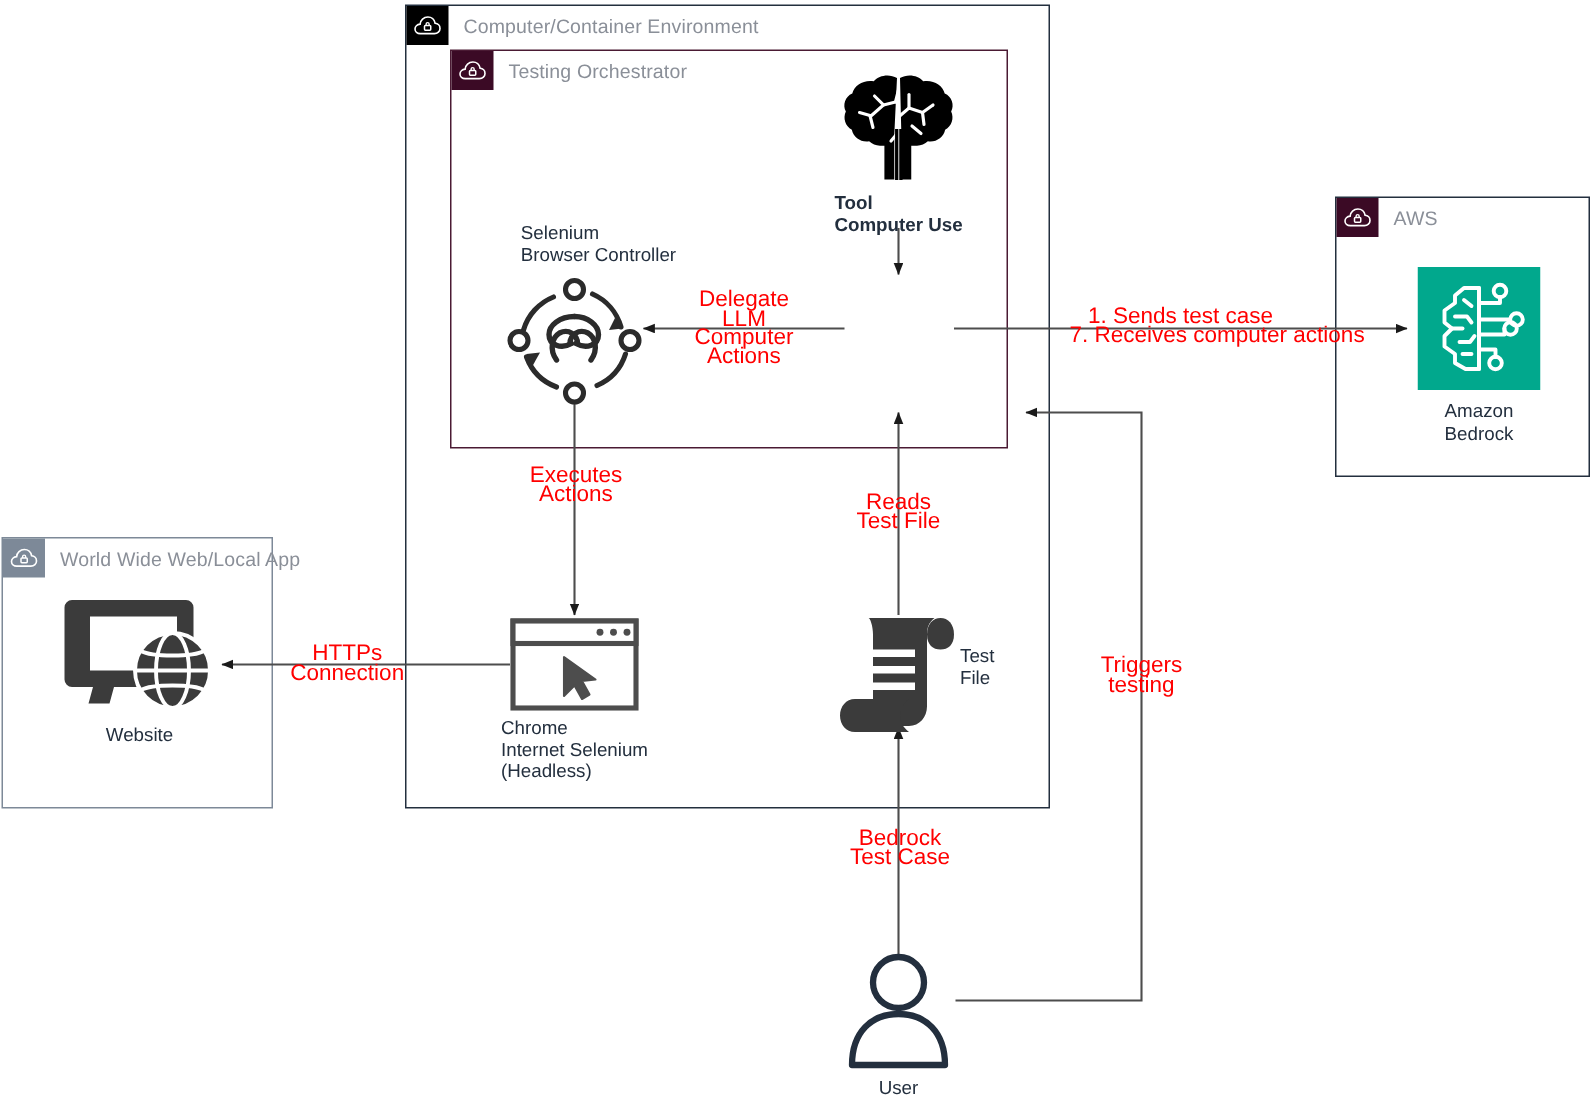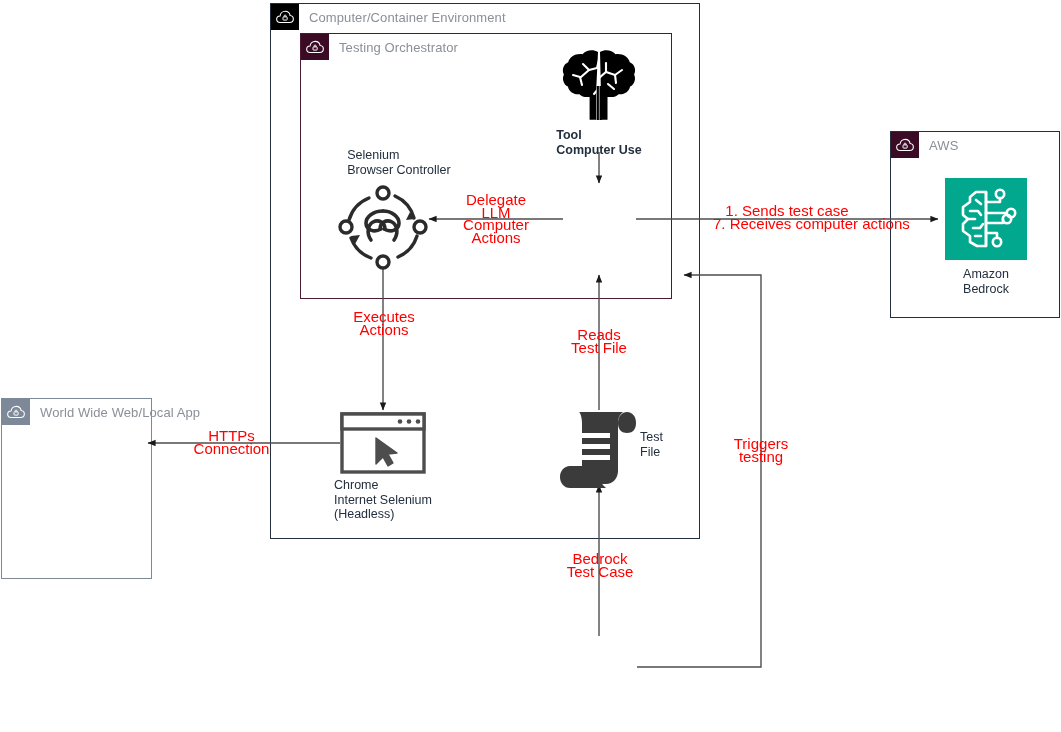--- a/index.html
+++ b/index.html
@@ -68,21 +68,21 @@
         <svg width="20" height="16" viewBox="0 0 24 18" aria-hidden="true">
           <path d="M6.2 15.5h11.3c2.6 0 4.5-1.9 4.5-4.2 0-2.2-1.7-3.9-3.9-4.1C17.6 4.2 15.2 2.2 12.3 2.2 9 2.2 6.3 4.7 6.1 7.9 3.7 8.1 2 9.8 2 11.8c0 2.1 1.8 3.7 4.2 3.7z" fill="none" stroke="#ffffff" stroke-width="1.3"></path>
           <rect x="9.6" y="8.9" width="5" height="3.8" rx="0.7" fill="none" stroke="#ffffff" stroke-width="1.2"></rect>
           <path d="M10.9 8.9V7.8c0-.65.53-1.15 1.2-1.15s1.2.5 1.2 1.15v1.1" fill="none" stroke="#ffffff" stroke-width="1.1"></path>
         </svg>
       </span>
       <span class="grp-title">AWS</span>
     </div>
   </div>
 
-  <div class="group" style="left:1px;top:358px;width:151px;height:181px;border-color:#7D8998;margin-top:40px;">
+  <div class="group" style="left:1px;top:358px;width:181px;height:181px;border-color:#7D8998;">
     <div class="grp-head">
       <span class="grp-ico" style="background:#7D8998;">
         <svg width="20" height="16" viewBox="0 0 24 18" aria-hidden="true">
           <path d="M6.2 15.5h11.3c2.6 0 4.5-1.9 4.5-4.2 0-2.2-1.7-3.9-3.9-4.1C17.6 4.2 15.2 2.2 12.3 2.2 9 2.2 6.3 4.7 6.1 7.9 3.7 8.1 2 9.8 2 11.8c0 2.1 1.8 3.7 4.2 3.7z" fill="none" stroke="#ffffff" stroke-width="1.3"></path>
           <rect x="9.6" y="8.9" width="5" height="3.8" rx="0.7" fill="none" stroke="#ffffff" stroke-width="1.2"></rect>
           <path d="M10.9 8.9V7.8c0-.65.53-1.15 1.2-1.15s1.2.5 1.2 1.15v1.1" fill="none" stroke="#ffffff" stroke-width="1.1"></path>
         </svg>
       </span>
       <span class="grp-title">World Wide Web/Local App</span>
     </div>
@@ -241,21 +241,46 @@
           <rect x="23" y="47" width="30" height="5"></rect>
         </g>
       </svg>
     </span>
     <div class="side-caption" style="left:84px;top:22px;">
       <div>Test</div>
       <div>File</div>
     </div>
   </div>
 
-
+  <div class="node" style="left:38px;top:395px;width:110px;">
+    <span class="glyph">
+      <svg width="102" height="82" viewBox="0 0 102 82" aria-hidden="true">
+        <path d="M6 5 h76 a5 5 0 0 1 5 5 v34 h-11 v-28 h-58 v36 h34 v11 h-18 l-3 11 h-14 l3 -11 h-14 a5 5 0 0 1 -5 -5 v-48 a5 5 0 0 1 5 -5z" fill="#3b3b3b"></path>
+        <circle cx="73" cy="52" r="25" fill="#3b3b3b"></circle>
+        <g stroke="#ffffff" stroke-width="2.6" fill="none">
+          <circle cx="73" cy="52" r="25"></circle>
+          <ellipse cx="73" cy="52" rx="11" ry="25"></ellipse>
+          <line x1="48" y1="52" x2="98" y2="52"></line>
+          <path d="M52 39 C59 43 87 43 94 39"></path>
+          <path d="M52 65 C59 61 87 61 94 65"></path>
+        </g>
+      </svg>
+    </span>
+    <div class="caption" style="margin-top:6px;">Website</div>
+  </div>
+
+  <div class="node" style="left:561px;top:634px;width:76px;">
+    <span class="glyph">
+      <svg width="76" height="82" viewBox="0 0 76 82" aria-hidden="true">
+        <circle cx="38" cy="21" r="17" fill="none" stroke="#232F3E" stroke-width="4.2"></circle>
+        <path d="M7 76 C7 54 20 42 38 42 C56 42 69 54 69 76 z" fill="none" stroke="#232F3E" stroke-width="4.2" stroke-linejoin="round"></path>
+      </svg>
+    </span>
+    <div class="caption" style="margin-top:2px;">User</div>
+  </div>
 
   <div class="node" style="left:935px;top:178px;width:102px;">
     <span class="glyph">
       <svg width="82" height="82" viewBox="0 0 82 82" aria-hidden="true">
         <rect x="0" y="0" width="82" height="82" fill="#01A88D"></rect>
         <g stroke="#ffffff" stroke-width="2.6" fill="none" stroke-linejoin="round" stroke-linecap="round">
           <path d="M41 14 L31 14 L25 19 L25 24 L18 29 L18 37 L23 41 L18 46 L18 53 L25 58 L25 64 L32 68 L41 68 z"></path>
           <line x1="41" y1="14" x2="41" y2="68"></line>
           <path d="M31 22 L36 26"></path>
           <path d="M25 33 L33 33 L36 37"></path>

